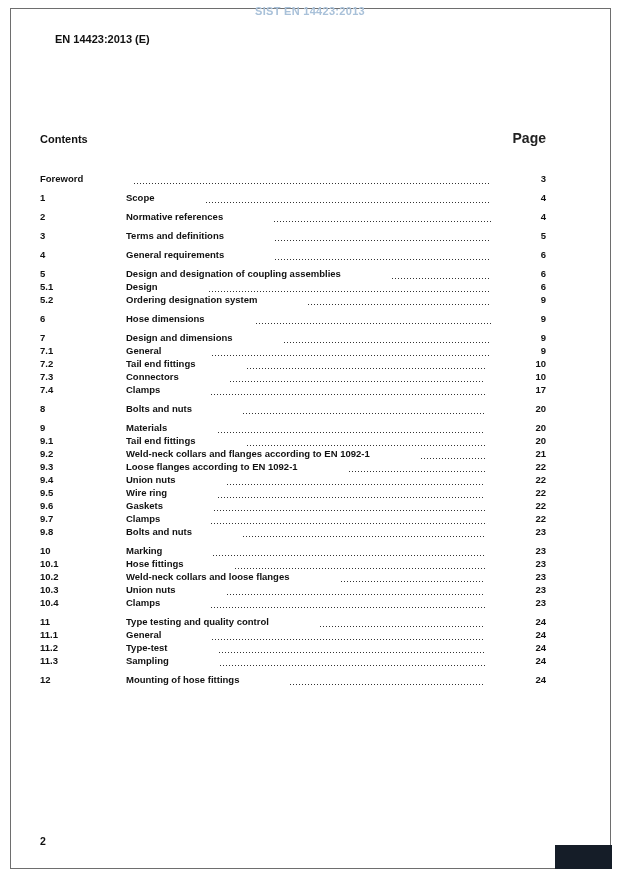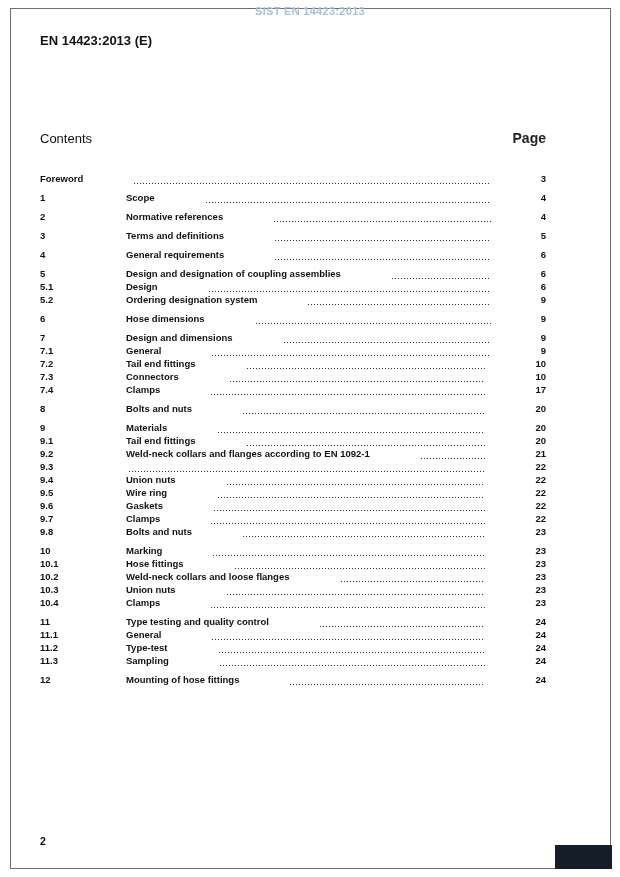--- a/index.html
+++ b/index.html
@@ -22,35 +22,35 @@
   .watermark {
     position: absolute;
     top: 5px; left: 0; right: 0;
     text-align: center;
     font-weight: bold;
     font-size: 11px;
     letter-spacing: 0.3px;
   }
   .doc-ref {
     position: absolute;
-    top: 33px; left: 40px;
-    font-size: 13px;
+    top: 33px; left: 55px;
+    font-size: 11px;
     font-weight: bold;
   }
   .contents-header {
     position: absolute;
     top: 130px; left: 40px; right: 74px;
     display: flex;
     justify-content: space-between;
     align-items: baseline;
   }
   .contents-title {
     margin: 0;
-    font-size: 13px;
-    font-weight: normal;
+    font-size: 11px;
+    font-weight: bold;
   }
   .page-heading {
     font-size: 14px;
     font-weight: bold;
     color: #222;
   }
   .toc {
     position: absolute;
     top: 172px; left: 40px; right: 74px;
   }
@@ -225,20 +225,21 @@
           <span class="toc-page">20</span>
         </div>
         <div class="toc-row">
           <span class="toc-num">9.2</span>
           <span class="toc-label">Weld-neck collars and flanges according to EN 1092-1</span>
           <span class="toc-dots"></span>
           <span class="toc-page">21</span>
         </div>
         <div class="toc-row">
           <span class="toc-num">9.3</span>
+          <span class="toc-label">Loose flanges according to EN 1092-1</span>
           <span class="toc-dots"></span>
           <span class="toc-page">22</span>
         </div>
         <div class="toc-row">
           <span class="toc-num">9.4</span>
           <span class="toc-label">Union nuts</span>
           <span class="toc-dots"></span>
           <span class="toc-page">22</span>
         </div>
         <div class="toc-row">

